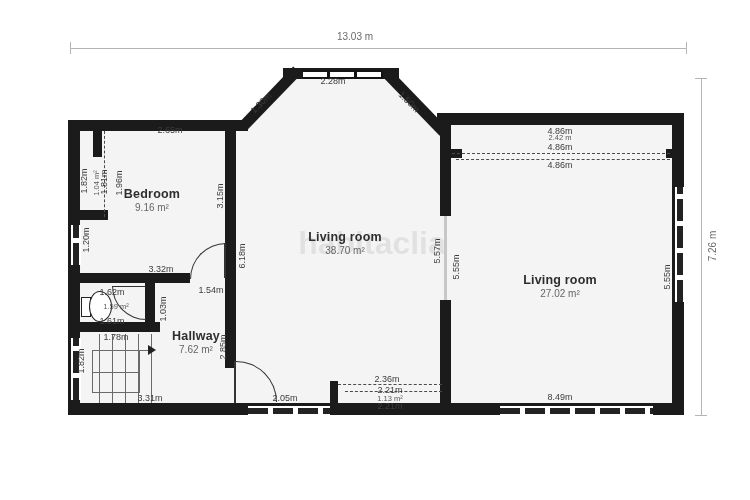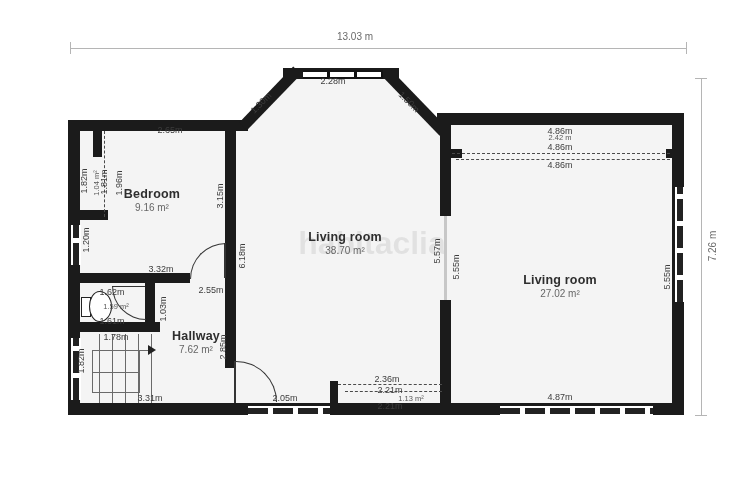--- a/index.html
+++ b/index.html
@@ -116,39 +116,39 @@
       <span class="lbl dim-small" style="left: 560px; top: 137px;">2.42 m</span>
       <span class="lbl dim" style="left: 560px; top: 147px;">4.86m</span>
       <span class="lbl dim" style="left: 560px; top: 165px;">4.86m</span>
       <span class="lbl dim" style="left: 84px; top: 181px; transform: translate(-50%, -50%) rotate(-90deg);">1.82m</span>
       <span class="lbl dim-small" style="left: 96px; top: 183px; transform: translate(-50%, -50%) rotate(-90deg);">1.04 m²</span>
       <span class="lbl dim" style="left: 104px; top: 182px; transform: translate(-50%, -50%) rotate(-90deg);">1.81m</span>
       <span class="lbl dim" style="left: 119px; top: 183px; transform: translate(-50%, -50%) rotate(-90deg);">1.96m</span>
       <span class="lbl dim" style="left: 220px; top: 196px; transform: translate(-50%, -50%) rotate(-90deg);">3.15m</span>
       <span class="lbl dim" style="left: 86px; top: 240px; transform: translate(-50%, -50%) rotate(-90deg);">1.20m</span>
       <span class="lbl dim" style="left: 161px; top: 269px;">3.32m</span>
-      <span class="lbl dim" style="left: 211px; top: 290px;">2.55m</span>
+      <span class="lbl dim" style="left: 211px; top: 290px;">1.54m</span>
       <span class="lbl dim" style="left: 242px; top: 256px; transform: translate(-50%, -50%) rotate(-90deg);">6.18m</span>
       <span class="lbl dim" style="left: 112px; top: 292px;">1.62m</span>
       <span class="lbl dim-small" style="left: 116px; top: 306px;">1.59 m²</span>
       <span class="lbl dim" style="left: 112px; top: 321px;">1.61m</span>
       <span class="lbl dim" style="left: 163px; top: 309px; transform: translate(-50%, -50%) rotate(-90deg);">1.03m</span>
       <span class="lbl dim" style="left: 116px; top: 337px;">1.78m</span>
       <span class="lbl dim" style="left: 223px; top: 347px; transform: translate(-50%, -50%) rotate(-90deg);">2.85m</span>
       <span class="lbl dim" style="left: 81px; top: 361px; transform: translate(-50%, -50%) rotate(-90deg);">1.82m</span>
       <span class="lbl dim" style="left: 150px; top: 398px;">3.31m</span>
       <span class="lbl dim" style="left: 285px; top: 398px;">2.05m</span>
       <span class="lbl dim" style="left: 437px; top: 251px; transform: translate(-50%, -50%) rotate(-90deg);">5.57m</span>
       <span class="lbl dim" style="left: 456px; top: 267px; transform: translate(-50%, -50%) rotate(-90deg);">5.55m</span>
       <span class="lbl dim" style="left: 667px; top: 277px; transform: translate(-50%, -50%) rotate(-90deg);">5.55m</span>
       <span class="lbl dim" style="left: 387px; top: 379px;">2.36m</span>
       <span class="lbl dim" style="left: 390px; top: 390px;">2.21m</span>
-      <span class="lbl dim-small" style="left: 411px; top: 398px;">1.13 m²</span>
+      <span class="lbl dim-small" style="left: 390px; top: 398px;">1.13 m²</span>
       <span class="lbl dim" style="left: 390px; top: 406px;">2.21m</span>
-      <span class="lbl dim" style="left: 560px; top: 397px;">4.87m</span>
+      <span class="lbl dim" style="left: 560px; top: 397px;">8.49m</span>
       <div class="room-label" style="left: 152px; top: 200px;">
         <div class="room-name">Bedroom</div>
         <div class="room-area">9.16 m²</div>
       </div>
       <div class="room-label" style="left: 345px; top: 243px;">
         <div class="room-name">Living room</div>
         <div class="room-area">38.70 m²</div>
       </div>
       <div class="room-label" style="left: 560px; top: 286px;">
         <div class="room-name">Living room</div>

